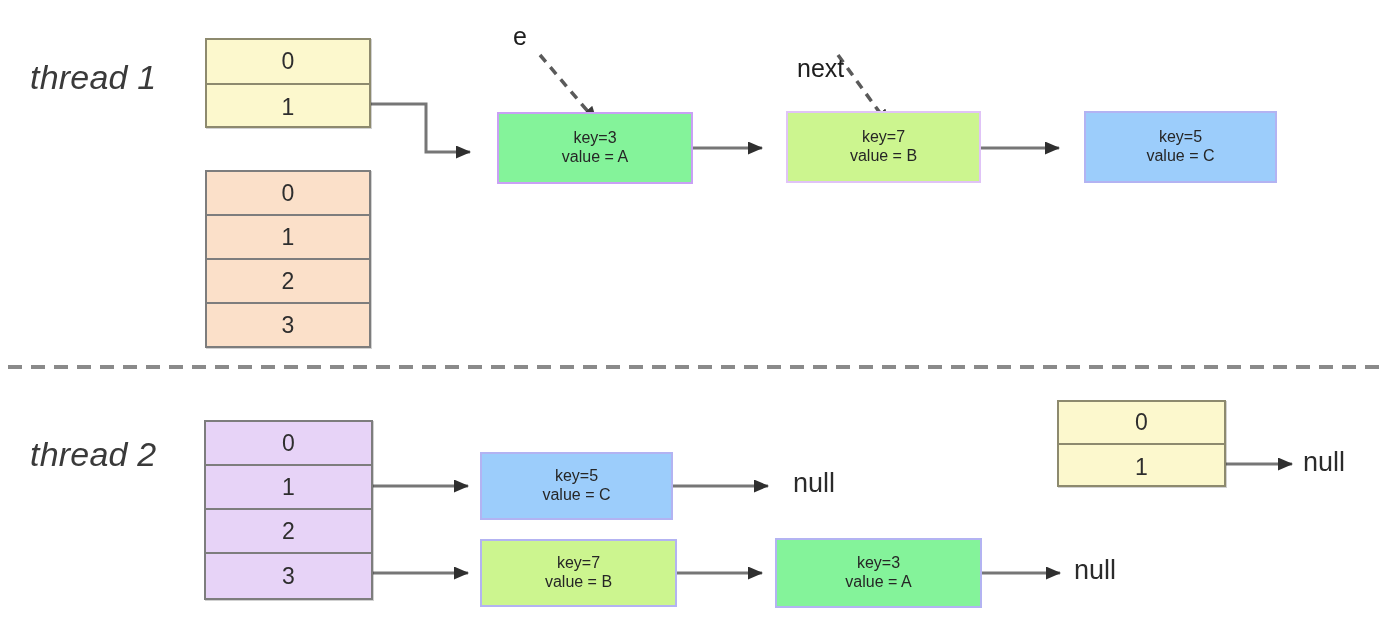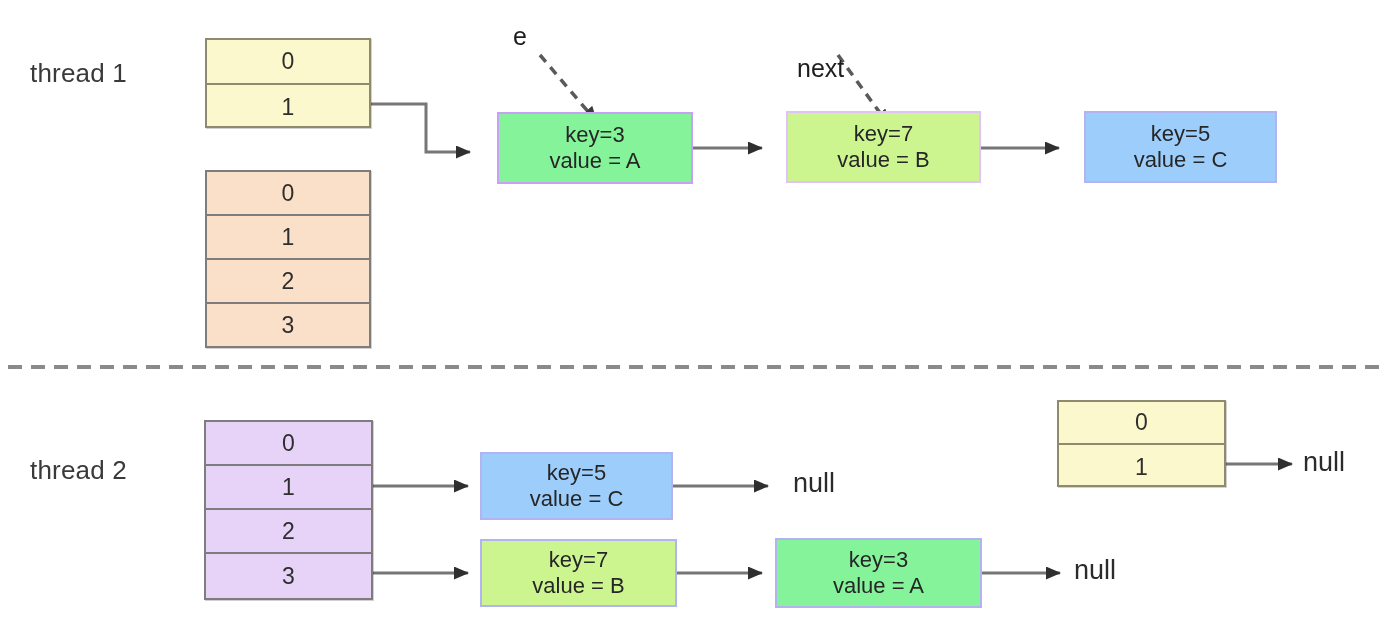--- a/index.html
+++ b/index.html
@@ -4,39 +4,39 @@
 <style>
   html,body{margin:0;padding:0;background:#ffffff;}
   body{width:1388px;height:628px;position:relative;overflow:hidden;
        font-family:"Liberation Sans", sans-serif;color:#2b2b2b;}
   .stage{position:absolute;left:0;top:0;width:1388px;height:628px;}
 
   
   .abs{position:absolute;box-sizing:border-box;}
 
   
-  .thread-label{font-size:26px;color:#3a3a3a;letter-spacing:.2px;white-space:nowrap;}
+  .thread-label{font-size:34px;color:#3a3a3a;letter-spacing:.2px;white-space:nowrap;font-style:italic;}
 
   
   .bucket-table{border:2px solid #7d7d7d;box-sizing:border-box;
     box-shadow:1px 1px 0 rgba(0,0,0,.18);}
   .bucket-cell{box-sizing:border-box;display:flex;align-items:center;
     justify-content:center;font-size:23px;color:#2e2e2e;
     border-bottom:2px solid #7d7d7d;}
   .bucket-cell:last-child{border-bottom:none;}
 
   .tbl-yellow{background:#fcf8cd;border-color:#8d8a6e;}
   .tbl-yellow .bucket-cell{border-bottom-color:#8d8a6e;}
   .tbl-orange{background:#fbe0c9;border-color:#7d7d7d;}
   .tbl-purple{background:#e7d3f7;border-color:#7d7d7d;}
 
   
   .node{box-sizing:border-box;display:flex;flex-direction:column;
     align-items:center;justify-content:center;line-height:1.18;
-    font-size:22px;color:#262626;border-width:2px;border-style:solid;}
+    font-size:16px;color:#262626;border-width:2px;border-style:solid;}
   .node span{display:block;white-space:nowrap;}
   .n-green{background:#84f39a;border-color:#c9a0f5;}
   .n-lime{background:#ccf58f;border-color:#e0c3f7;}
   .n-blue{background:#9ccdfb;border-color:#b3b3f2;}
   .n-green2{background:#84f39a;border-color:#b3b3f2;}
   .n-lime2{background:#ccf58f;border-color:#b3b3f2;}
   .n-blue2{background:#9ccdfb;border-color:#b3b3f2;}
 
   
   .null-label{font-size:27px;color:#2b2b2b;white-space:nowrap;}
@@ -140,21 +140,21 @@
   <div class="abs node n-lime" style="left:786px;top:111px;width:195px;height:72px;">
     <span>key=7</span>
     <span>value = B</span>
   </div>
 
   <div class="abs node n-blue" style="left:1084px;top:111px;width:193px;height:72px;">
     <span>key=5</span>
     <span>value = C</span>
   </div>
 
-  <div class="abs thread-label" style="left:30px;top:435px;margin-top:20px;">thread 2</div>
+  <div class="abs thread-label" style="left:30px;top:435px;">thread 2</div>
 
   <div class="abs bucket-table tbl-purple" style="left:204px;top:420px;width:169px;height:180px;">
     <div class="bucket-cell" style="height:44px;">0</div>
     <div class="bucket-cell" style="height:44px;">1</div>
     <div class="bucket-cell" style="height:44px;">2</div>
     <div class="bucket-cell" style="height:44px;">3</div>
   </div>
 
   <div class="abs node n-blue2" style="left:480px;top:452px;width:193px;height:68px;">
     <span>key=5</span>

